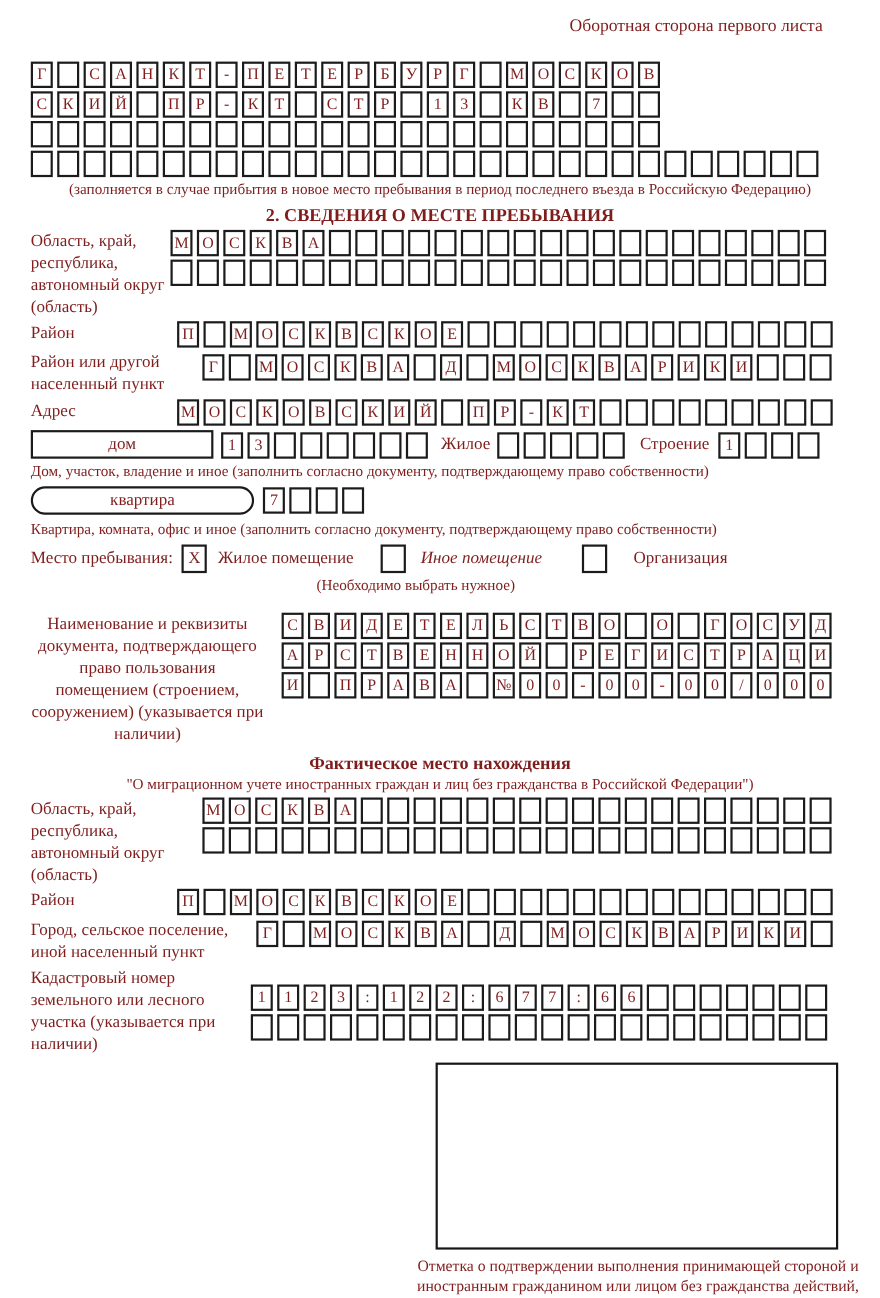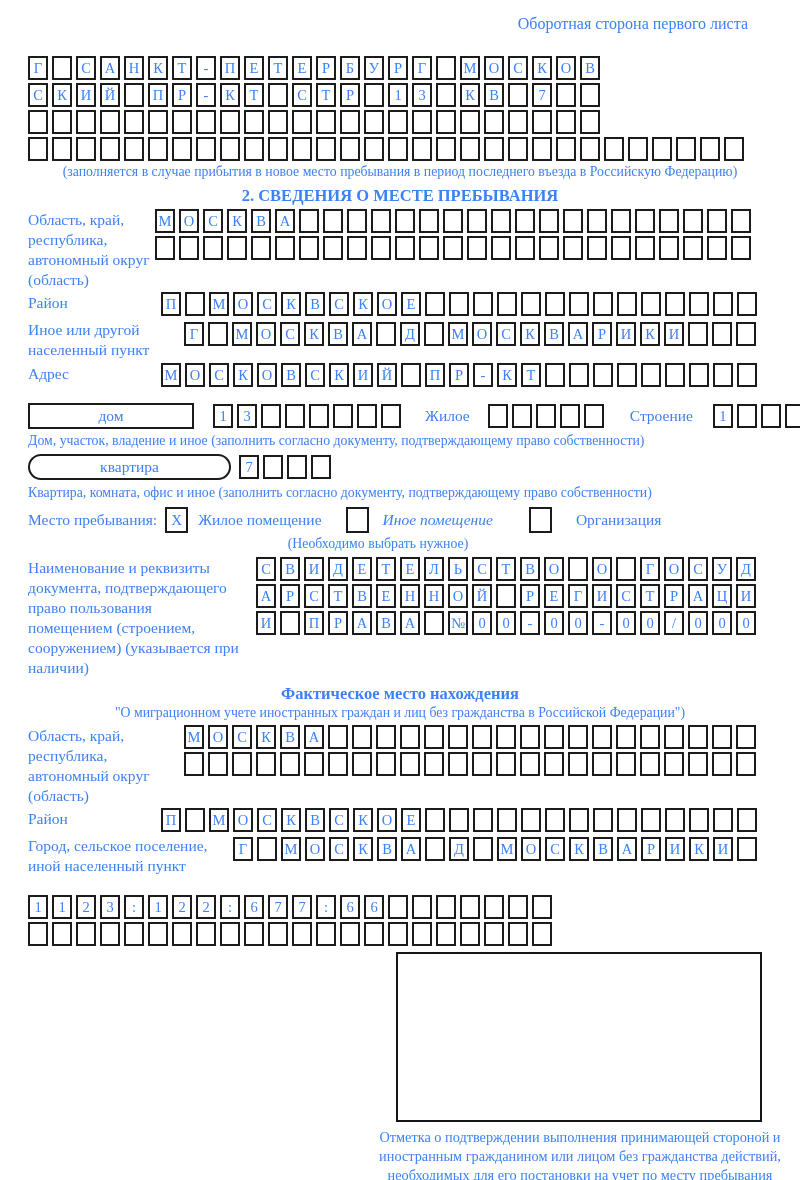--- a/index.html
+++ b/index.html
@@ -1,21 +1,21 @@
 <!DOCTYPE html>
 <html><head>
 <meta charset="utf-8">
 <style>
   * { margin:0; padding:0; box-sizing:border-box; }
   html,body { background:#ffffff; }
   .page {
     width:800px; height:1180px; overflow:hidden;
     padding:14px 28px 0 28px;
     font-family:"Liberation Serif","DejaVu Serif",serif;
-    color:#3b82f6;
+    color:#7f1d1d;
     position:relative;
     background:#fff;
   }
   .hdr { text-align:right; font-size:16px; padding-right:24px; line-height:20px; }
   .field { display:flex; align-items:flex-start; }
   .flabel { flex:0 0 auto; font-size:15.5px; line-height:20px; padding-top:1px; }
   .rows { display:flex; flex-direction:column; gap:3px; }
   .cellrow { display:flex; gap:4px; }
   .cell {
     width:20px; height:24px; flex:0 0 auto;
@@ -248,21 +248,21 @@
         <div class="cell"></div>
         <div class="cell"></div>
         <div class="cell"></div>
         <div class="cell"></div>
         <div class="cell"></div>
         <div class="cell"></div>
       </div>
   </div>
 
   <div class="field" style="margin-top:3px;">
-    <div class="flabel" style="width:156px;">Иное или другой населенный пункт</div>
+    <div class="flabel" style="width:156px;">Район или другой населенный пункт</div>
     <div class="cellrow" style="margin-top:3px;">
         <div class="cell">Г</div>
         <div class="cell"></div>
         <div class="cell">М</div>
         <div class="cell">О</div>
         <div class="cell">С</div>
         <div class="cell">К</div>
         <div class="cell">В</div>
         <div class="cell">А</div>
         <div class="cell"></div>
@@ -308,21 +308,21 @@
         <div class="cell"></div>
         <div class="cell"></div>
         <div class="cell"></div>
         <div class="cell"></div>
         <div class="cell"></div>
         <div class="cell"></div>
         <div class="cell"></div>
       </div>
   </div>
 
-  <div style="display:flex; align-items:center; margin-top:16px;gap:12px;">
+  <div style="display:flex; align-items:flex-end; margin-top:4px;">
     <div class="widebox" style="width:166px;">дом</div>
     <div class="cellrow" style="margin-left:7px;">
         <div class="cell">1</div>
         <div class="cell">3</div>
         <div class="cell"></div>
         <div class="cell"></div>
         <div class="cell"></div>
         <div class="cell"></div>
         <div class="cell"></div>
         <div class="cell"></div>
@@ -360,21 +360,21 @@
     <div class="inline-lbl">Место пребывания:</div>
     <div class="chk" style="margin-left:8px;">X</div>
     <div class="inline-lbl" style="margin-left:10px;">Жилое помещение</div>
     <div class="chk" style="margin-left:24px;"></div>
     <div class="inline-lbl" style="margin-left:14px;font-style:italic;">Иное помещение</div>
     <div class="chk" style="margin-left:36px;"></div>
     <div class="inline-lbl" style="margin-left:24px;">Организация</div>
   </div>
   <div class="note" style="margin-top:2px; width:440px; margin-left:130px; text-align:center;">(Необходимо выбрать нужное)</div>
 
-  <div class="field" style="margin-top:4px;">
+  <div class="field" style="margin-top:16px;text-align:center;">
     <div class="flabel" style="width:228px; padding-right:16px;">Наименование и реквизиты документа, подтверждающего право пользования помещением (строением, сооружением) (указывается при наличии)</div>
     <div class="rows">
       <div class="cellrow">
           <div class="cell">С</div>
           <div class="cell">В</div>
           <div class="cell">И</div>
           <div class="cell">Д</div>
           <div class="cell">Е</div>
           <div class="cell">Т</div>
           <div class="cell">Е</div>
@@ -556,20 +556,21 @@
         <div class="cell">А</div>
         <div class="cell">Р</div>
         <div class="cell">И</div>
         <div class="cell">К</div>
         <div class="cell">И</div>
         <div class="cell"></div>
       </div>
   </div>
 
   <div class="field" style="margin-top:3px;">
+    <div class="flabel" style="width:200px;">Кадастровый номер земельного или лесного участка (указывается при наличии)</div>
     <div class="rows" style="margin-top:16px;">
       <div class="cellrow">
           <div class="cell">1</div>
           <div class="cell">1</div>
           <div class="cell">2</div>
           <div class="cell">3</div>
           <div class="cell">:</div>
           <div class="cell">1</div>
           <div class="cell">2</div>
           <div class="cell">2</div>

